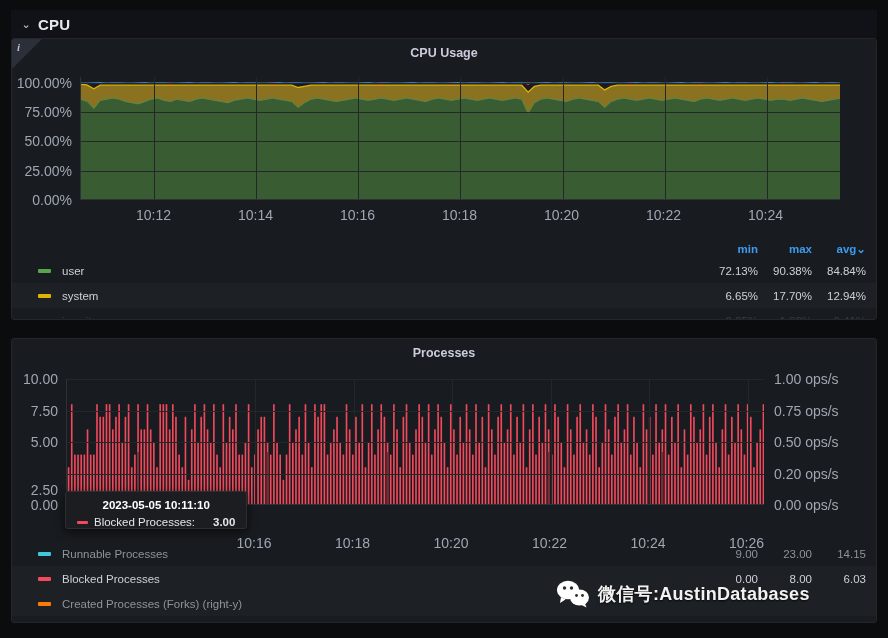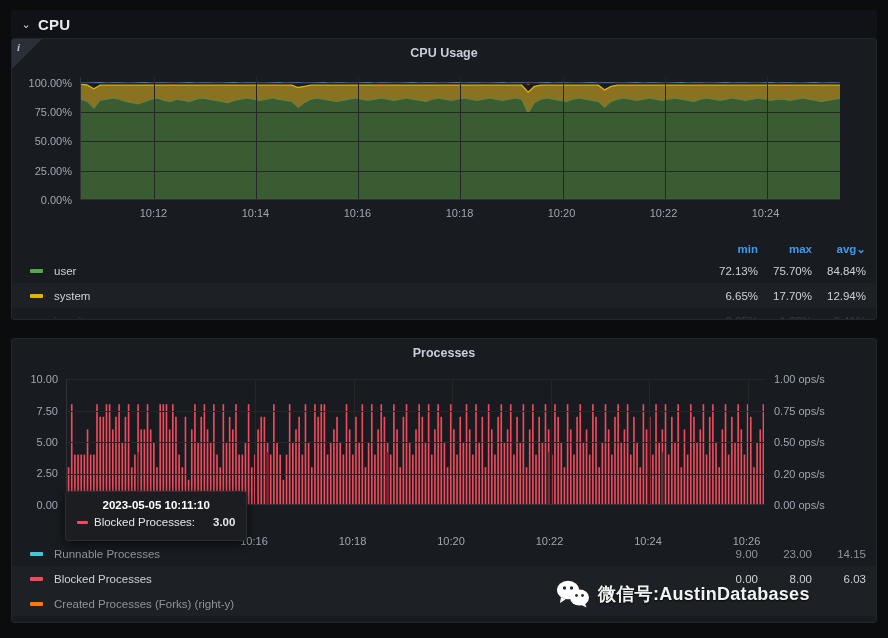--- a/index.html
+++ b/index.html
@@ -60,21 +60,21 @@
   .corner-info .glyph {
     position: absolute; left: 5px; top: 2px;
     font-family: "Liberation Serif", serif;
     font-size: 11px; font-weight: 700; font-style: italic;
     color: #b8bfc9;
   }
 
   
   .chart { position: absolute; }
   .axis-label {
-    position: absolute; font-size: 11px; color: #9fa7b3;
+    position: absolute; font-size: 14px; color: #9fa7b3;
     white-space: nowrap;
   }
   .ylab { text-align: right; transform: translateY(-50%); }
   .ylab-right { text-align: left; transform: translateY(-50%); }
   .xlab { transform: translateX(-50%); }
 
   .plot {
     position: absolute; overflow: hidden;
     border-left: 1px solid #2f3136;
     border-bottom: 1px solid #2f3136;
@@ -86,39 +86,39 @@
   
   .legend { position: absolute; left: 0; right: 0; }
   .legend-head {
     display: flex; justify-content: flex-end;
     font-size: 11.5px; color: #3d9bf0; font-weight: 600;
     padding-right: 10px; height: 19px; align-items: center;
   }
   .legend-head .col { width: 54px; text-align: right; }
   .legend-row {
     display: flex; align-items: center;
-    height: 25px; font-size: 11.5px; padding: 0 10px 0 18px;
+    height: 25px; font-size: 11.5px; padding: 0 10px 0 26px;
   }
   .legend-row.alt { background: #1d2024; }
   .swatch {
     width: 13px; height: 4px; border-radius: 1px; margin-right: 11px;
     flex: 0 0 auto;
   }
   .legend-name { flex: 1 1 auto; color: #cdd2d8; }
   .legend-name.dim { color: #8e949c; }
   .legend-val { width: 54px; text-align: right; color: #cdd2d8; }
   .legend-val.dim { color: #8e949c; }
 
   
   .tooltip {
     position: absolute; z-index: 40;
     background: #1b1d20;
     border: 1px solid #2a2d32;
     border-radius: 3px;
-    padding: 7px 11px 12px 11px;
+    padding: 7px 11px 0 11px;
     box-shadow: 0 3px 10px rgba(0,0,0,.6);
   }
   .tooltip-time {
     font-size: 11.5px; font-weight: 700; color: #ffffff;
     text-align: center; margin-bottom: 5px; white-space: nowrap;
   }
   .tooltip-row {
     display: flex; align-items: center;
     font-size: 11.5px; color: #e3e5e8; white-space: nowrap;
   }
@@ -198,21 +198,21 @@
     <div class="legend-head">
       <span class="col">min</span>
       <span class="col">max</span>
       <span class="col"><span>avg</span><span>⌄</span></span>
     </div>
     <div id="cpu-legend-rows">
         <div class="legend-row">
           <span class="swatch" style="background: rgb(86, 166, 75);"></span>
           <span class="legend-name">user</span>
           <span class="legend-val">72.13%</span>
-          <span class="legend-val">75.70%</span>
+          <span class="legend-val">90.38%</span>
           <span class="legend-val">84.84%</span>
         </div>
         <div class="legend-row alt">
           <span class="swatch" style="background: rgb(224, 180, 0);"></span>
           <span class="legend-name">system</span>
           <span class="legend-val">6.65%</span>
           <span class="legend-val">17.70%</span>
           <span class="legend-val">12.94%</span>
         </div>
         <div class="legend-row" style="opacity: 0.28;">
@@ -226,21 +226,21 @@
   </div>
 </div>
 
 <div class="panel" id="panel-processes">
 
   <div class="panel-title">Processes</div>
 
   <div class="chart" id="proc-chart" style="left:0; top:28px; width:866px; height:180px;">
     <div id="proc-yaxis">
         <div class="axis-label ylab" style="right: 820px; top: 138px;">0.00</div>
-        <div class="axis-label ylab" style="right: 820px; top: 106px;">2.50</div>
+        <div class="axis-label ylab" style="right: 820px; top: 123px;">2.50</div>
         <div class="axis-label ylab" style="right: 820px; top: 75px;">5.00</div>
         <div class="axis-label ylab" style="right: 820px; top: 43.5px; margin-left: 48px;">7.50</div>
         <div class="axis-label ylab" style="right: 820px; top: 12px;">10.00</div>
       </div>
     <div id="proc-yaxis2">
         <div class="axis-label ylab-right" style="left: 762px; top: 138px;">0.00 ops/s</div>
         <div class="axis-label ylab-right" style="left: 762px; top: 106.5px;">0.20 ops/s</div>
         <div class="axis-label ylab-right" style="left: 762px; top: 75px;">0.50 ops/s</div>
         <div class="axis-label ylab-right" style="left: 762px; top: 43.5px;">0.75 ops/s</div>
         <div class="axis-label ylab-right" style="left: 762px; top: 12px;">1.00 ops/s</div>

